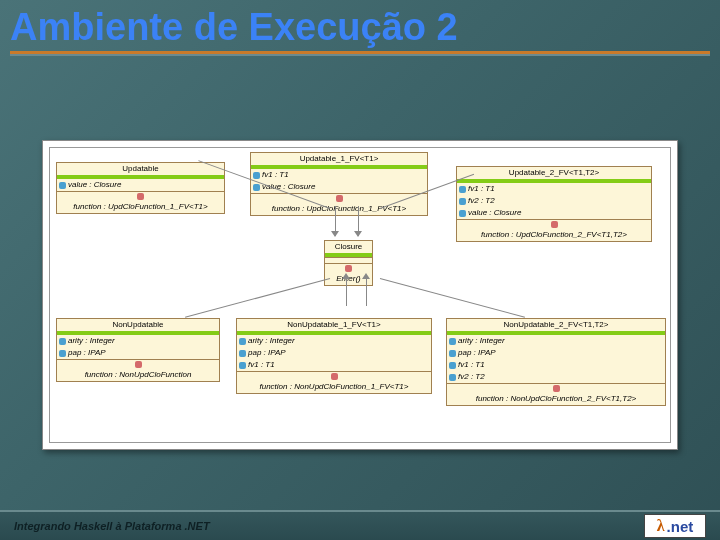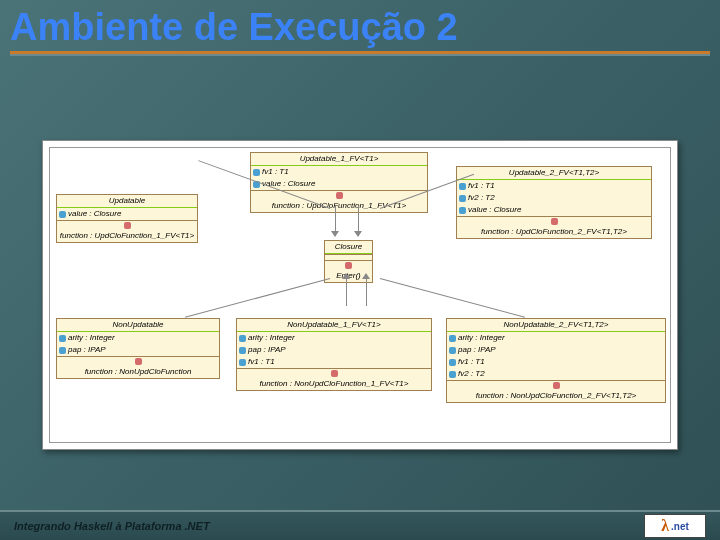--- a/index.html
+++ b/index.html
@@ -32,25 +32,24 @@
     border: 1px solid #999;
   }
   .uml-box {
     position: absolute;
     background: #fdf6d8;
     border: 1px solid #a08050;
     font-size: 8px;
     line-height: 10px;
   }
   .uml-head {
-    border-bottom: 1px solid #84cc16;
+    border-bottom: 4px solid #84cc16;
     text-align: center;
     padding: 1px 2px;
     font-size: 8px;
-    font-style: italic;
   }
   .uml-row {
     padding: 1px 2px;
     display: flex; align-items: center; gap: 2px;
     white-space: nowrap;
     overflow: hidden;
     font-style: italic;
   }
   .uml-sep {
     border-top: 1px solid #a08050;
@@ -91,35 +90,35 @@
     background: #ffffff;
     border: 1px solid #444;
     display: flex; align-items: center; justify-content: center;
     gap: 2px;
   }
   .lambda {
     font-size: 16px; font-weight: bold; color: #c65a00;
     font-family: 'Times New Roman', serif;
   }
   .dotnet {
-    font-size: 10px; font-weight: bold; color: #2a4aa0;
+    font-size: 15px; font-weight: bold; color: #2a4aa0;
   }
 </style>
 </head>
 <body>
 
 <div class="title-bar">
   <div class="title">Ambiente de Execução 2</div>
   <div class="title-underline-shadow"></div>
 </div>
 
 <div class="diagram-canvas">
   <div class="diagram-inner">
 
-    <div class="uml-box" style="left:6px; top:14px; width:142px;margin-top:32px;">
+    <div class="uml-box" style="left:6px; top:14px; width:169px;">
       <div class="uml-head">Updatable</div>
       <div class="uml-row">
           <span class="ico ico-blue"></span>
           <span>value : Closure</span>
         </div>
       <div class="uml-row uml-sep">
           <span class="ico ico-red"></span>
           <span>function : UpdCloFunction_1_FV&lt;T1&gt;</span>
         </div>
     </div>

